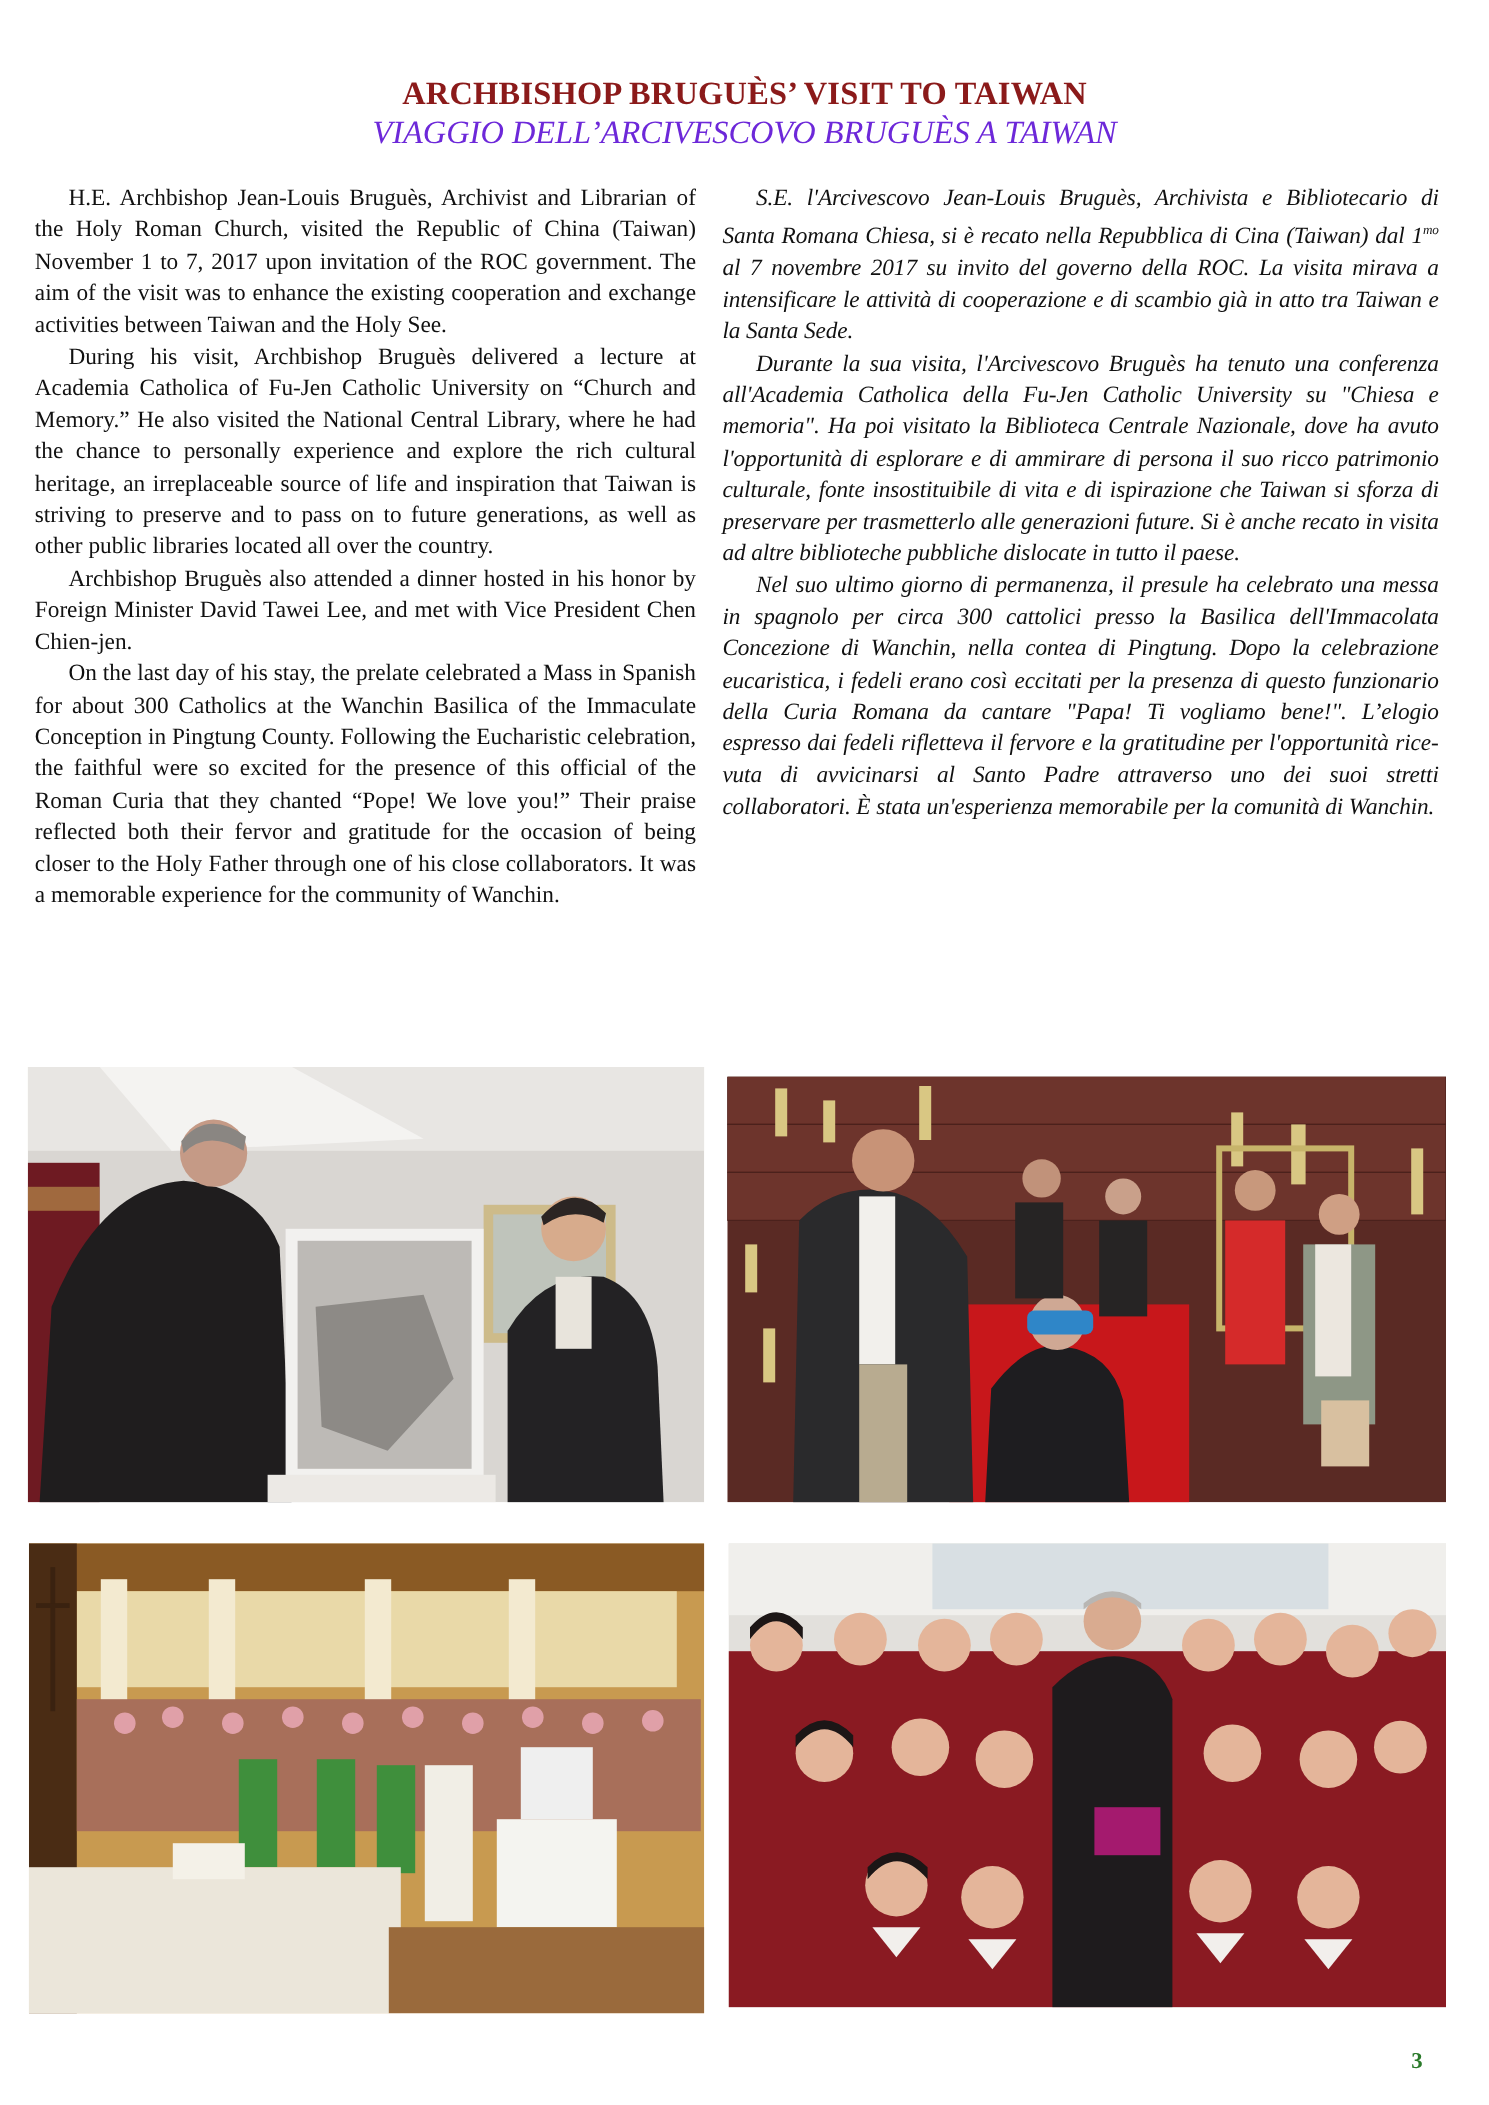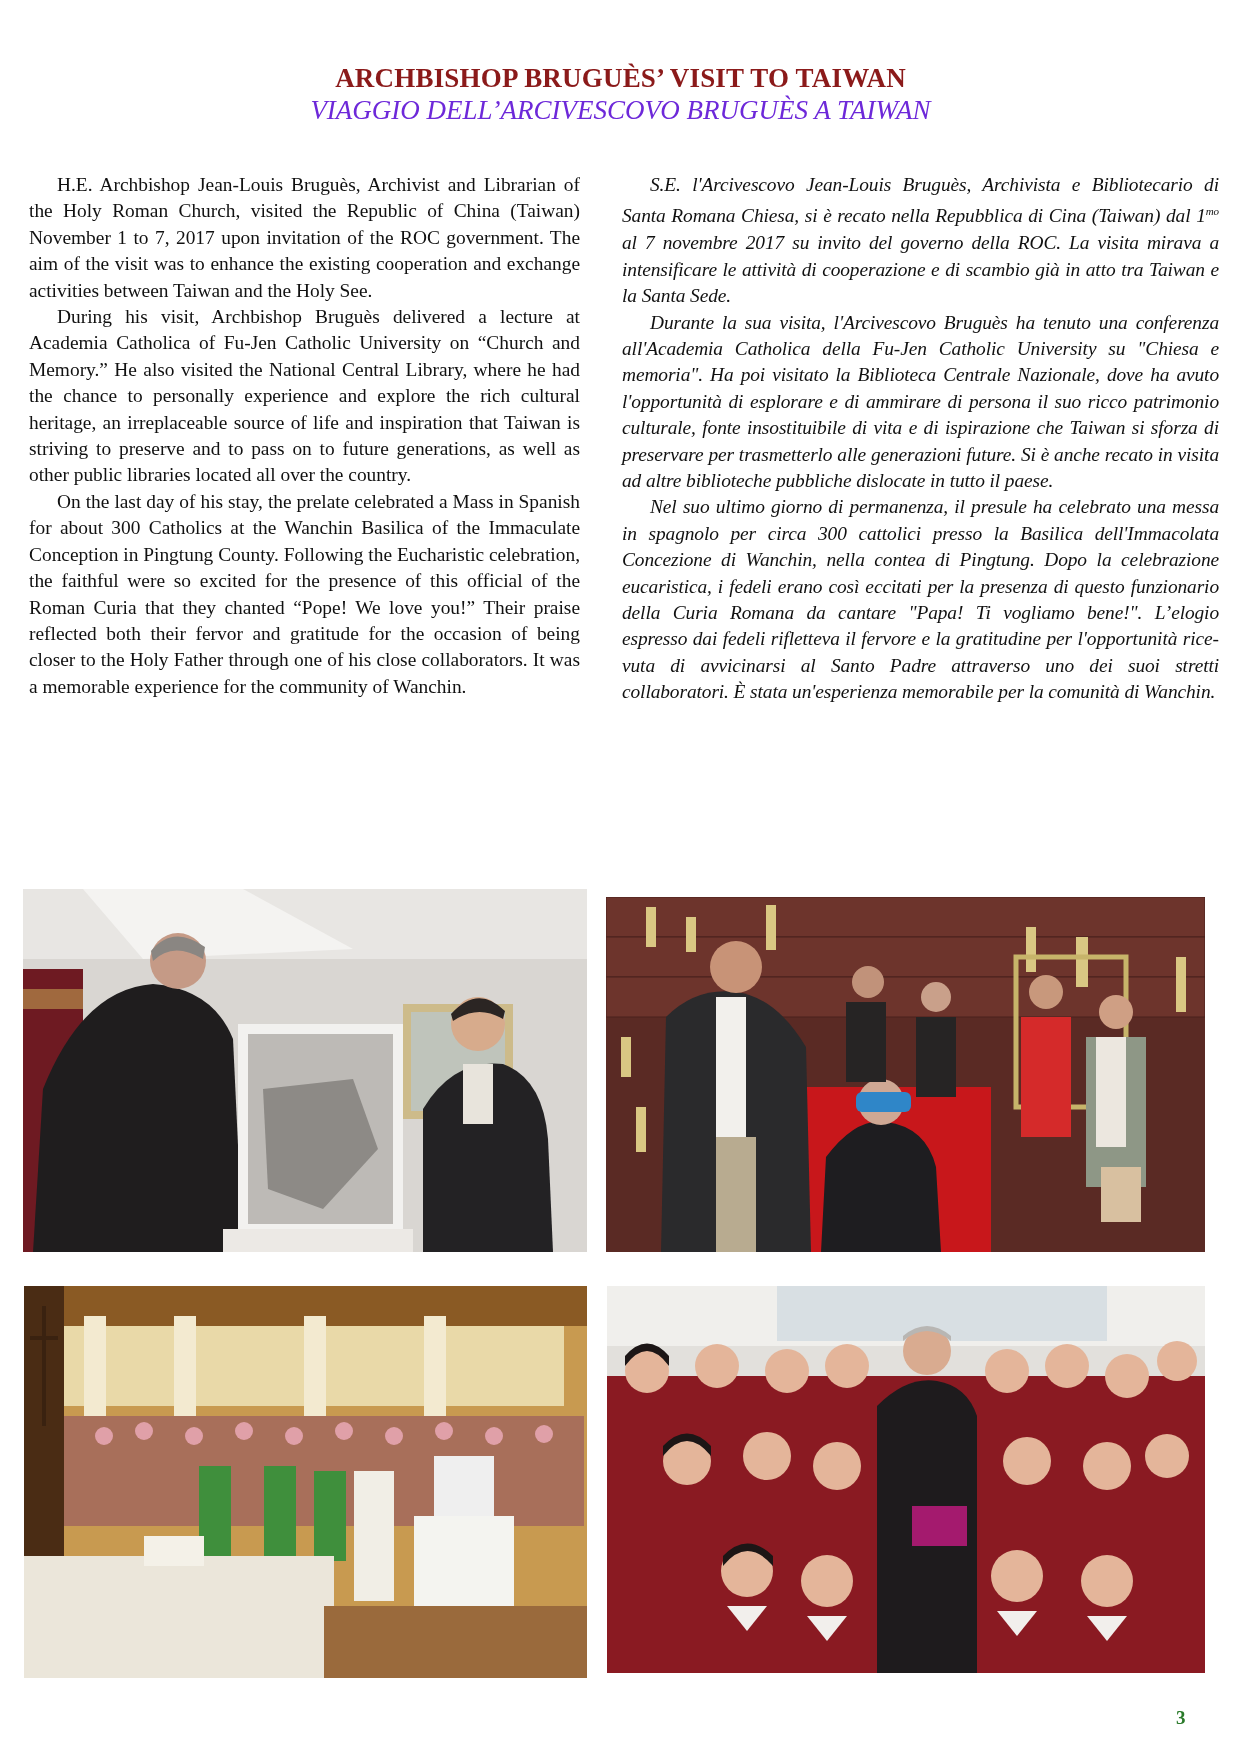--- a/index.html
+++ b/index.html
@@ -10,25 +10,25 @@
     .title-block { position: absolute; left: 0; top: 62px; width: 1241px; text-align: center; }
     .title-en {
       color: #8b1a1a; font-weight: bold; font-size: 27px; line-height: 32px;
       letter-spacing: 0.2px;
     }
     .title-it {
       color: #6d28d9; font-style: italic; font-size: 27px; line-height: 32px;
     }
     .col {
       position: absolute; top: 153px; font-size: 19.4px; line-height: 26.4px;
-      text-align: justify; hyphens: manual; margin-top: 19px;
+      text-align: justify; hyphens: manual;
     }
     .col p { margin: 0; text-indent: 28px; }
     .col-en { left: 29px; width: 551px; }
-    .col-it { left: 622px; width: 597px; font-style: italic; letter-spacing: -0.1px; }
+    .col-it { left: 602px; width: 597px; font-style: italic; letter-spacing: -0.1px; }
     .photo {
       position: absolute; overflow: hidden;
     }
     .photo svg { display: block; width: 100%; height: 100%; }
     .p1 { left: 23px; top: 889px; width: 564px; height: 363px; }
     .p2 { left: 606px; top: 897px; width: 599px; height: 355px; }
     .p3 { left: 24px; top: 1286px; width: 563px; height: 392px; }
     .p4 { left: 607px; top: 1286px; width: 598px; height: 387px; }
     .page-number {
       position: absolute; left: 1176px; top: 1707px; color: #2a7a2a;
@@ -39,20 +39,21 @@
 <body>
 
 <div class="title-block">
   <div class="title-en">ARCHBISHOP BRUGUÈS’ VISIT TO TAIWAN</div>
   <div class="title-it">VIAGGIO DELL’ARCIVESCOVO BRUGUÈS A TAIWAN</div>
 </div>
 
 <div class="col col-en">
   <p>H.E. Archbishop Jean-Louis Bruguès, Archivist and Librarian of the Holy Roman Church, visited the Republic of China (Taiwan) November 1 to 7, 2017 upon invitation of the ROC government. The aim of the visit was to en­hance the existing cooperation and exchange activities be­tween Taiwan and the Holy See.</p>
   <p>During his visit, Archbishop Bruguès delivered a lec­ture at Academia Catholica of Fu-Jen Catholic University on “Church and Memory.” He also visited the National Central Library, where he had the chance to personally ex­perience and explore the rich cultural heritage, an irre­placeable source of life and inspiration that Taiwan is striv­ing to preserve and to pass on to future generations, as well as other public libraries located all over the country.</p>
+  <p>Archbishop Bruguès also attended a dinner hosted in his honor by Foreign Minister David Tawei Lee, and met with Vice President Chen Chien-jen.</p>
   <p>On the last day of his stay, the prelate celebrated a Mass in Spanish for about 300 Catholics at the Wanchin Basilica of the Immaculate Conception in Pingtung County. Follow­ing the Eucharistic celebration, the faithful were so excited for the presence of this official of the Roman Curia that they chanted “Pope! We love you!” Their praise reflected both their fervor and gratitude for the occasion of being closer to the Holy Father through one of his close collabo­rators. It was a memorable experience for the community of Wanchin.</p>
 </div>
 
 <div class="col col-it">
   <p><span>S.E. l'Arcivescovo Jean-Louis Bruguès, Archivista e Biblio­tecario di Santa Romana Chiesa, si è recato nella Repubblica di Cina (Taiwan) dal 1</span><sup style="font-size:11px;">mo</sup><span> al 7 novembre 2017 su invito del gover­no della ROC. La visita mirava a intensificare le attività di coo­perazione e di scambio già in atto tra Taiwan e la Santa Sede.</span></p>
   <p>Durante la sua visita, l'Arcivescovo Bruguès ha tenuto una conferenza all'Academia Catholica della Fu-Jen Catholic University su "Chiesa e memoria". Ha poi visitato la Biblioteca Centrale Nazionale, dove ha avuto l'opportunità di esplorare e di ammirare di persona il suo ricco patrimonio culturale, fonte insostituibile di vita e di ispirazione che Taiwan si sforza di preservare per trasmetterlo alle generazioni future. Si è anche recato in visita ad altre biblioteche pubbliche dislocate in tutto il paese.</p>
   <p>Nel suo ultimo giorno di permanenza, il presule ha celebrato una messa in spagnolo per circa 300 cattolici presso la Basilica dell'Immacolata Concezione di Wanchin, nella contea di Pin­gtung. Dopo la celebrazione eucaristica, i fedeli erano così ec­citati per la presenza di questo funzionario della Curia Romana da cantare "Papa! Ti vogliamo bene!". L’elogio espresso dai fedeli rifletteva il fervore e la gratitudine per l'opportunità rice­vuta di avvicinarsi al Santo Padre attraverso uno dei suoi stretti collaboratori. È stata un'esperienza memorabile per la comuni­tà di Wanchin.</p>
 </div>
 
 <div class="photo p1" title="Archbishop and Vice President holding an engraved map">

